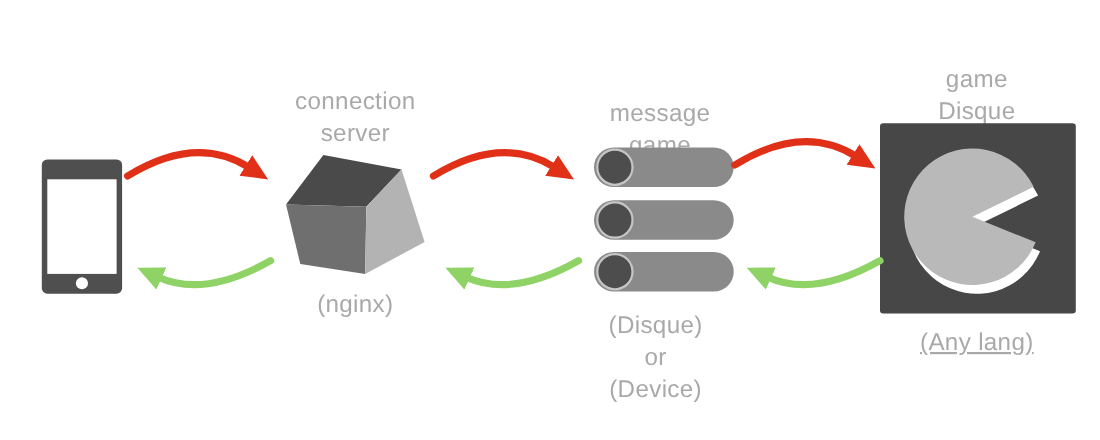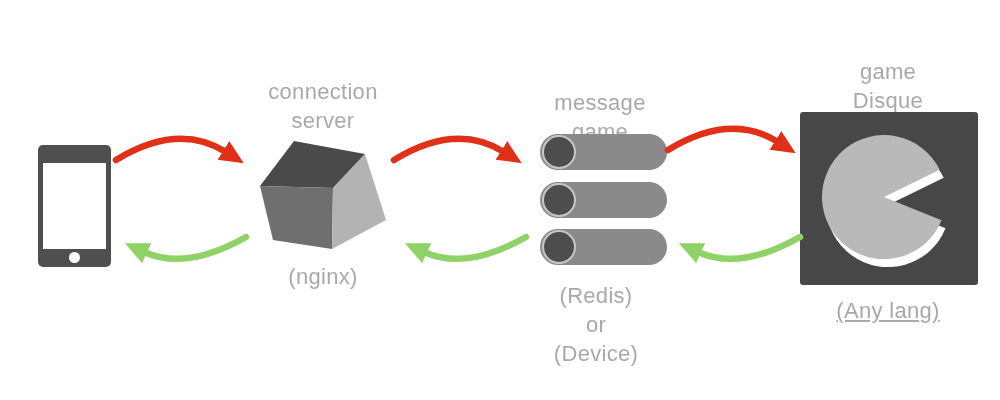--- a/index.html
+++ b/index.html
@@ -116,21 +116,21 @@
   <div class="pipe" style="top:134px;">
     <div class="cap"></div>
   </div>
   <div class="pipe" style="top:182px;">
     <div class="cap"></div>
   </div>
   <div class="pipe" style="top:229px;">
     <div class="cap"></div>
   </div>
   <div class="label" style="left:516px; top:281px; width:160px;">
-    <div>(Redis)</div>
+    <div>(Disque)</div>
     <div>or</div>
     <div>(Device)</div>
   </div>
 
   <div class="label" style="left:808px; top:57px; width:160px;">
     <div>game</div>
     <div>Disque</div>
   </div>
   <div class="game-square">
     <svg width="178" height="173" viewBox="0 0 178 173">

